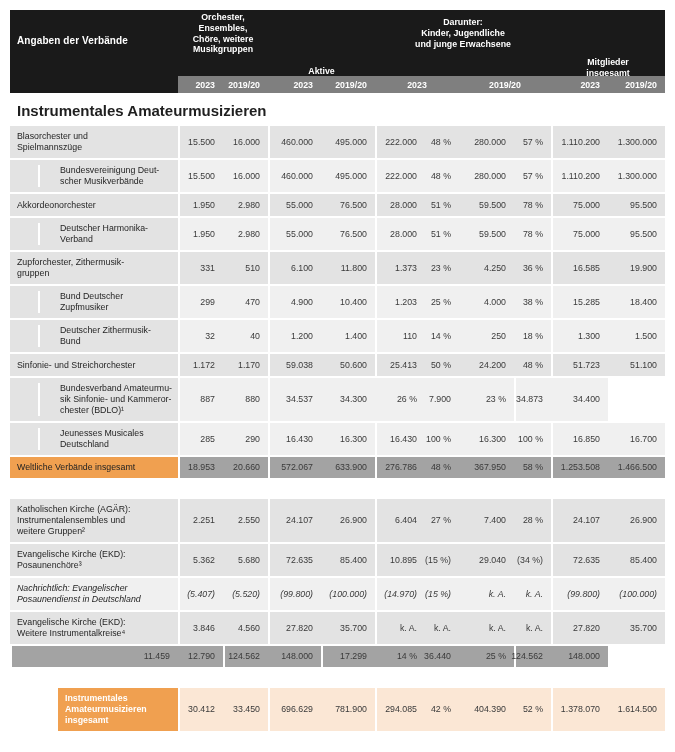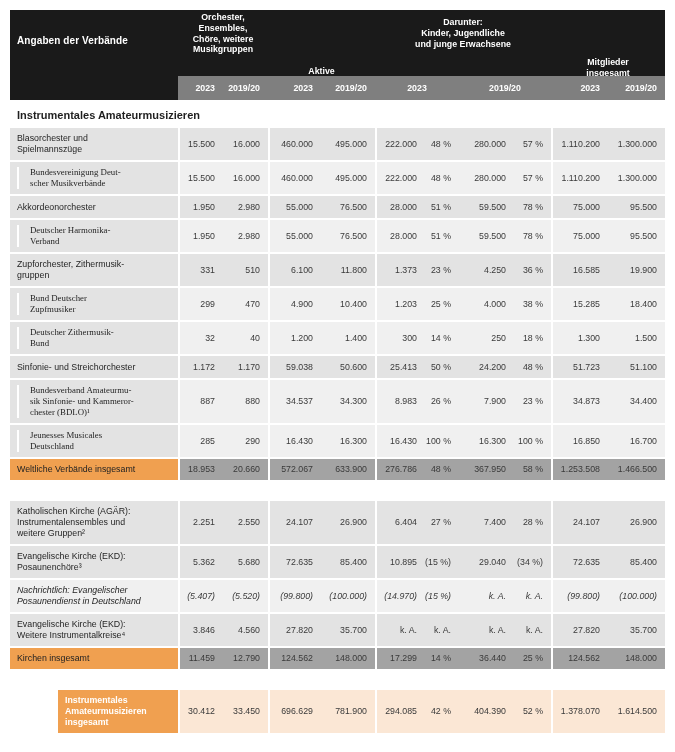--- a/index.html
+++ b/index.html
@@ -24,51 +24,51 @@
     text-align:center; font-size:8.8px; font-weight:bold; line-height:10.8px;
     white-space:pre-line; padding-top:2px;
   }
   .gh1 { grid-column:2 / span 2; }
   .gh2 { grid-column:4 / span 2; }
   .gh3 { grid-column:6 / span 4; }
   .gh4 { grid-column:10 / span 2; }
   .gh .subnote { font-weight:normal; font-size:6.8px; line-height:8.4px; margin-top:1px; white-space:pre-line; }
 
   
-  .ybar { display:grid; grid-template-columns:var(--cols); height:24px; }
+  .ybar { display:grid; grid-template-columns:var(--cols); height:17px; }
   .ybar .lb { background:#1a1a1a; }
   .ybar .y {
     background:#7f7f7f; color:#ffffff; font-size:8.8px; font-weight:bold;
     display:flex; align-items:center; justify-content:flex-end; padding-right:8px;
   }
   .ybar .y.span2 { grid-column:span 2; justify-content:center; padding-right:0; }
 
   
   .section-title {
-    font-size:11px; font-weight:bold; color:#1f1f1f;
+    font-size:15px; font-weight:bold; color:#1f1f1f;
     padding:9px 0 7px 7px;
   }
 
   
   .tbody { display:flex; flex-direction:column; gap:2px; }
   .row { display:grid; grid-template-columns:var(--cols); }
   .cell {
     background:#e3e3e3; font-size:8.8px; color:#3a3a3a;
     display:flex; align-items:center; justify-content:flex-end;
     padding:5px 8px 5px 0; box-sizing:border-box; line-height:11px;
   }
   .cell.gs { border-left:2px solid #ffffff; }
   .cell.lbl {
     justify-content:flex-start; padding:5px 4px 5px 7px;
     color:#1f1f1f; white-space:pre-line;
   }
   .cell.lbl .inner { display:flex; align-items:center; }
   .row.main  .cell.lbl { min-height:22px; }
   .row.sub .cell.lbl .inner {
-    border-left:2px solid #ffffff; padding-left:11px; align-self:stretch;font-family:Liberation Serif, serif;
+    margin-left:21px; border-left:2px solid #ffffff; padding-left:20px; align-self:stretch;
   }
   .row.sub .cell:not(.lbl)  { background:#f0f0f0; }
   .row.note .cell           { background:#f0f0f0; font-style:italic; }
   .row.total .cell.lbl      { background:#f0a050; color:#222222; }
   .row.total .cell:not(.lbl){ background:#a3a3a3; }
   .row.grand .cell.lbl      { background:#f0a050; color:#ffffff; font-weight:bold;margin-left:48px; }
   .row.grand .cell:not(.lbl){ background:#fbe7d5; min-height:34px; }
   .section-gap { height:17px; }
 </style>
 </head>
@@ -199,21 +199,21 @@
         <div class="cell gs">15.285</div>
         <div class="cell">18.400</div>
       </div>
       <div class="row sub">
         <div class="cell lbl"><span class="inner">Deutscher Zithermusik-
 Bund</span></div>
         <div class="cell gs">32</div>
         <div class="cell">40</div>
         <div class="cell gs">1.200</div>
         <div class="cell">1.400</div>
-        <div class="cell gs">300</div>
+        <div class="cell gs">110</div>
         <div class="cell">14 %</div>
         <div class="cell">250</div>
         <div class="cell">18 %</div>
         <div class="cell gs">1.300</div>
         <div class="cell">1.500</div>
       </div>
       <div class="row main">
         <div class="cell lbl"><span class="inner">Sinfonie- und Streichorchester</span></div>
         <div class="cell gs">1.172</div>
         <div class="cell">1.170</div>
@@ -227,21 +227,20 @@
         <div class="cell">51.100</div>
       </div>
       <div class="row sub">
         <div class="cell lbl"><span class="inner">Bundesverband Amateurmu-
 sik Sinfonie- und Kammeror-
 chester (BDLO)¹</span></div>
         <div class="cell gs">887</div>
         <div class="cell">880</div>
         <div class="cell gs">34.537</div>
         <div class="cell">34.300</div>
-        <div class="cell gs">8.983</div>
         <div class="cell">26 %</div>
         <div class="cell">7.900</div>
         <div class="cell">23 %</div>
         <div class="cell gs">34.873</div>
         <div class="cell">34.400</div>
       </div>
       <div class="row sub">
         <div class="cell lbl"><span class="inner">Jeunesses Musicales
 Deutschland</span></div>
         <div class="cell gs">285</div>
@@ -320,21 +319,20 @@
         <div class="cell gs">27.820</div>
         <div class="cell">35.700</div>
         <div class="cell gs">k. A.</div>
         <div class="cell">k. A.</div>
         <div class="cell">k. A.</div>
         <div class="cell">k. A.</div>
         <div class="cell gs">27.820</div>
         <div class="cell">35.700</div>
       </div>
       <div class="row total">
-        <div class="cell lbl"><span class="inner">Kirchen insgesamt</span></div>
         <div class="cell gs">11.459</div>
         <div class="cell">12.790</div>
         <div class="cell gs">124.562</div>
         <div class="cell">148.000</div>
         <div class="cell gs">17.299</div>
         <div class="cell">14 %</div>
         <div class="cell">36.440</div>
         <div class="cell">25 %</div>
         <div class="cell gs">124.562</div>
         <div class="cell">148.000</div>

